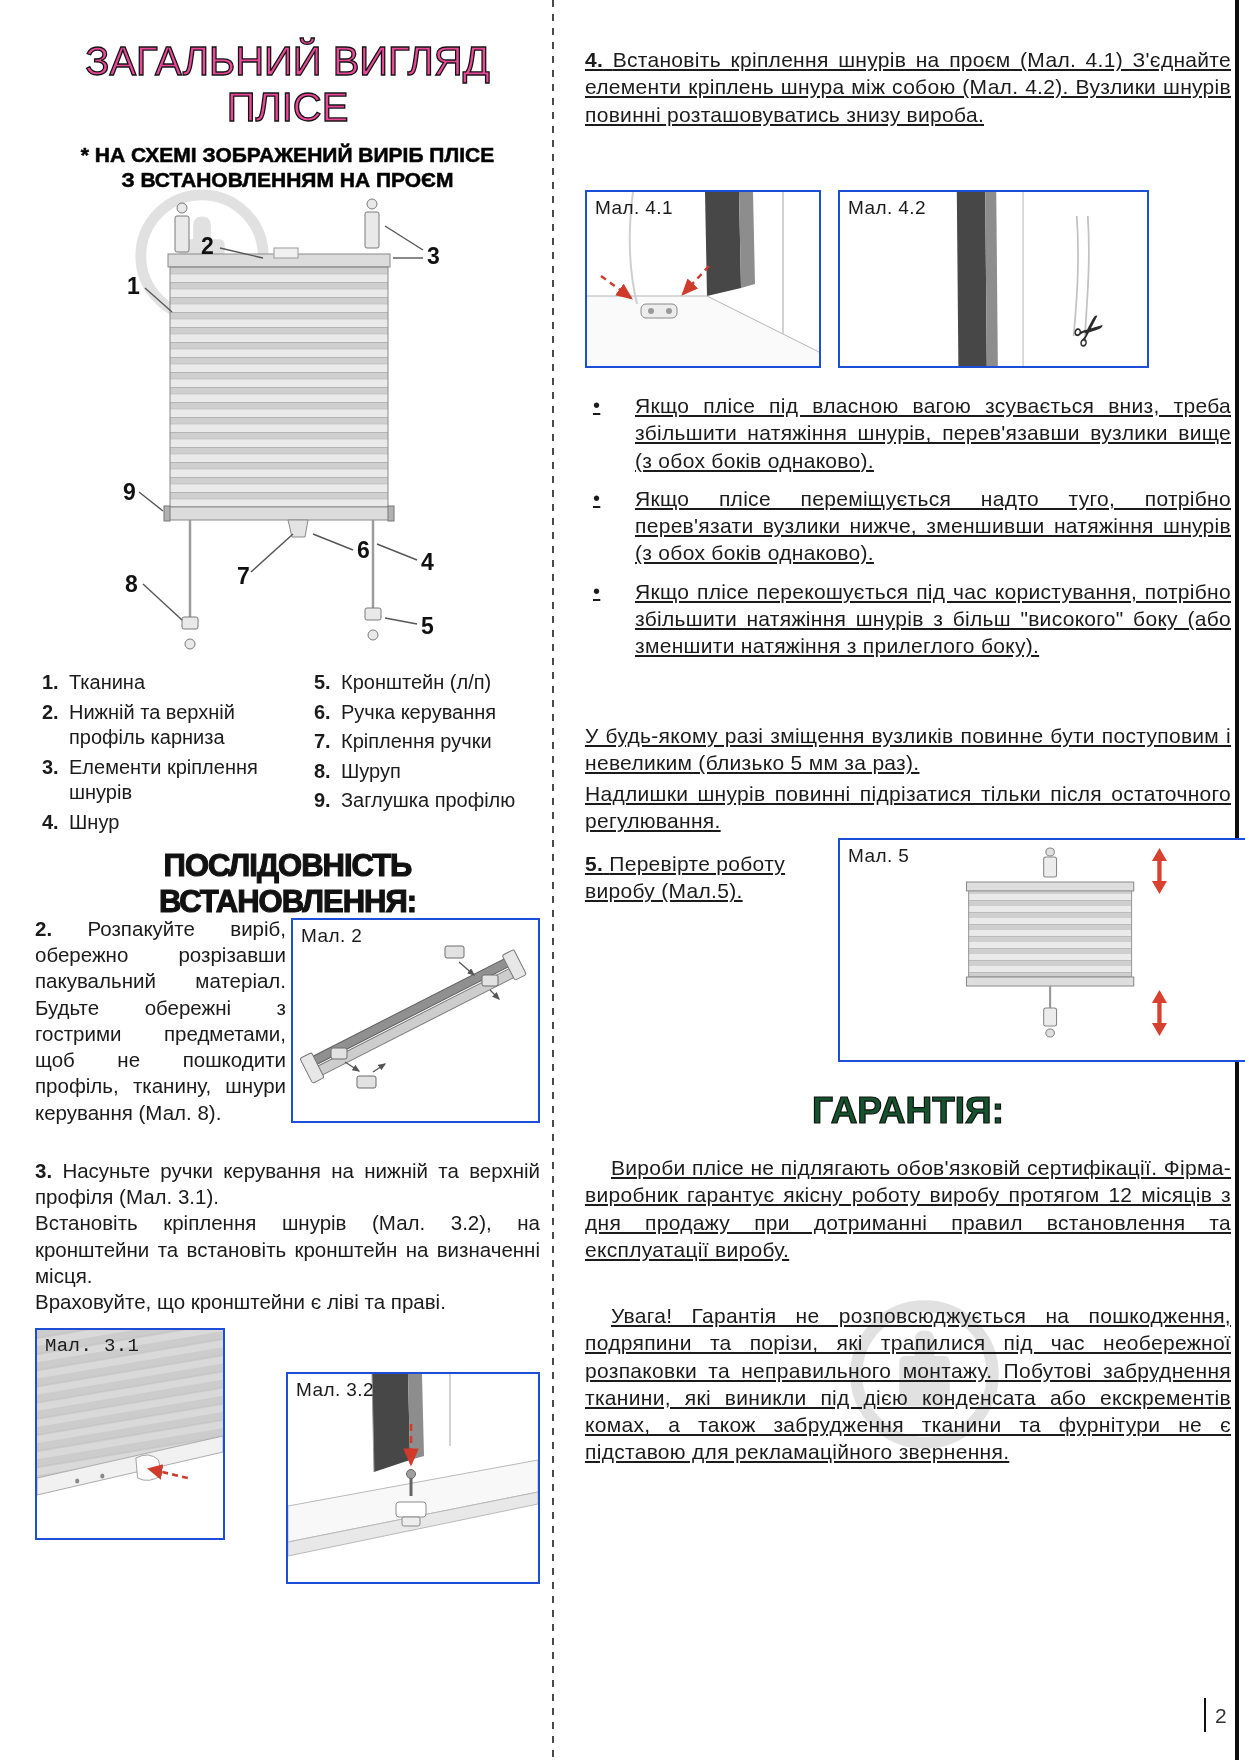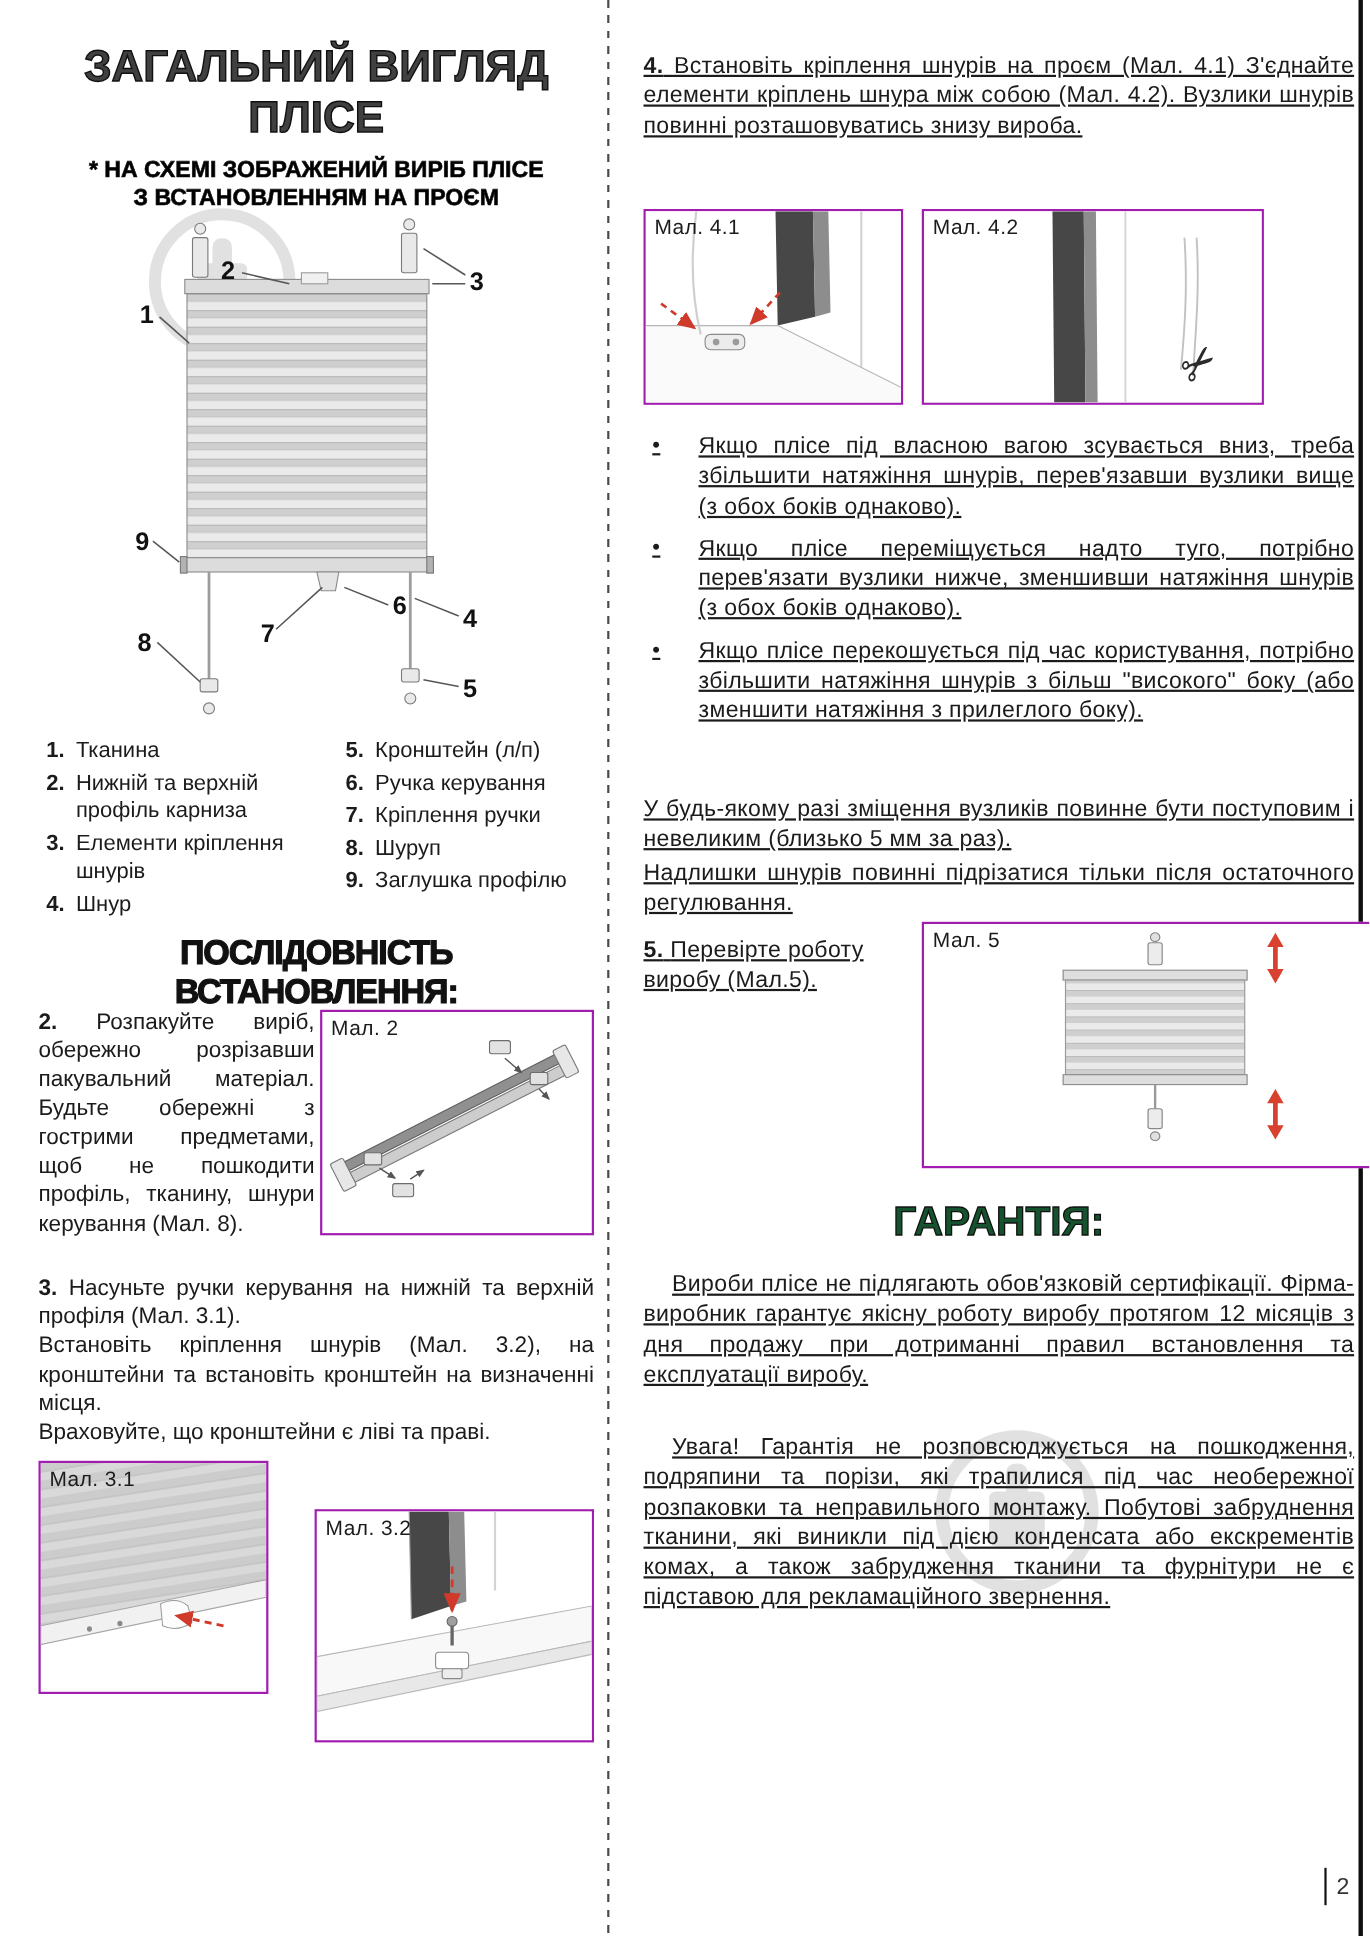--- a/index.html
+++ b/index.html
@@ -15,21 +15,21 @@
 
   
   .watermark { position:absolute; opacity:.8; z-index:0; }
 
   
   .divider { position:absolute; left:552px; top:0; width:2px; height:1760px;
              background:repeating-linear-gradient(to bottom, #4a4a4a 0 7px, transparent 7px 14px); }
   .edge { position:absolute; left:1235px; top:0; width:4px; height:1760px; background:#0e0e0e; }
 
   
-  .title { font-weight:700; -webkit-text-stroke:1.3px #111; color:#404040;
+  .title { font-weight:400; -webkit-text-stroke:1.3px #111; color:#ec4899;
            font-size:40px; line-height:1.16; text-align:center; letter-spacing:0; }
   .subtitle { font-weight:700; -webkit-text-stroke:.6px #111; color:#000000;
               font-size:21px; line-height:1.2; text-align:center; }
   .sec-title { font-weight:700; -webkit-text-stroke:1.1px #111; color:#111;
                font-size:31px; letter-spacing:-1px; text-align:center; }
   .war-title { font-weight:700; -webkit-text-stroke:1.2px #111; color:#14532d;
                font-size:37px; text-align:center; }
 
   
   .body { font-size:20.5px; line-height:1.28; }
@@ -46,21 +46,21 @@
   .leg-item { display:flex; margin-bottom:4px; }
   .leg-num { width:27px; font-weight:700; flex:none; }
   .leg-text { flex:1; }
 
   
   .bullet { display:flex; margin-bottom:11px; }
   .bdot { width:50px; flex:none; padding-left:8px; font-size:20px; line-height:1.3; }
   .btxt { flex:1; text-align:justify; }
 
   
-  .figbox { position:absolute; border:2px solid #a21caf; background:#fff; }
+  .figbox { position:absolute; border:2px solid #1d4ed8; background:#fff; }
   .figlabel { position:absolute; top:5px; left:8px; font-size:19px; letter-spacing:.4px; color:#1b1b1b; z-index:2; }
   .figbox svg { position:absolute; left:0; top:0; width:100%; height:100%; }
 
   .pagenum { position:absolute; left:1215px; top:1704px; font-size:21px; color:#333; }
   .pagenum-tick { position:absolute; left:1204px; top:1698px; width:2px; height:34px; background:#111; }
 </style>
 </head>
 <body>
 
 <div class="page">
@@ -235,21 +235,21 @@
       </g>
     </svg>
   </div>
 
   <div class="abs body just" style="left:35px; top:1158px; width:505px;">
     <p><span class="bn">3.</span> <span>Насуньте ручки керування на нижній та верхній профіля (Мал. 3.1).</span></p>
     <p>Встановіть кріплення шнурів (Мал. 3.2), на кронштейни та встановіть кронштейн на визначенні місця.</p>
     <p>Враховуйте, що кронштейни є ліві та праві.</p>
   </div>
 
-  <div class="figbox" style="left:35px; top:1328px; width:209px; height:212px;">
+  <div class="figbox" style="left:35px; top:1328px; width:190px; height:212px;font-family:Liberation Mono, monospace;">
     <div class="figlabel">Мал. 3.1</div>
     <svg viewBox="0 0 222 208" preserveAspectRatio="none">
       <defs>
         <pattern id="fab31" width="16" height="16" patternUnits="userSpaceOnUse" patternTransform="rotate(-8)">
           <rect width="16" height="16" fill="#d9d9d9"></rect>
           <rect width="16" height="8" fill="#cccccc"></rect>
           <line x1="0" y1="8" x2="16" y2="8" stroke="#bdbdbd" stroke-width="1"></line>
         </pattern>
         <marker id="ar31" markerWidth="8" markerHeight="8" refX="6" refY="3" orient="auto">
             <path d="M0 0L7 3L0 6z" fill="#cf3a2b"></path>

